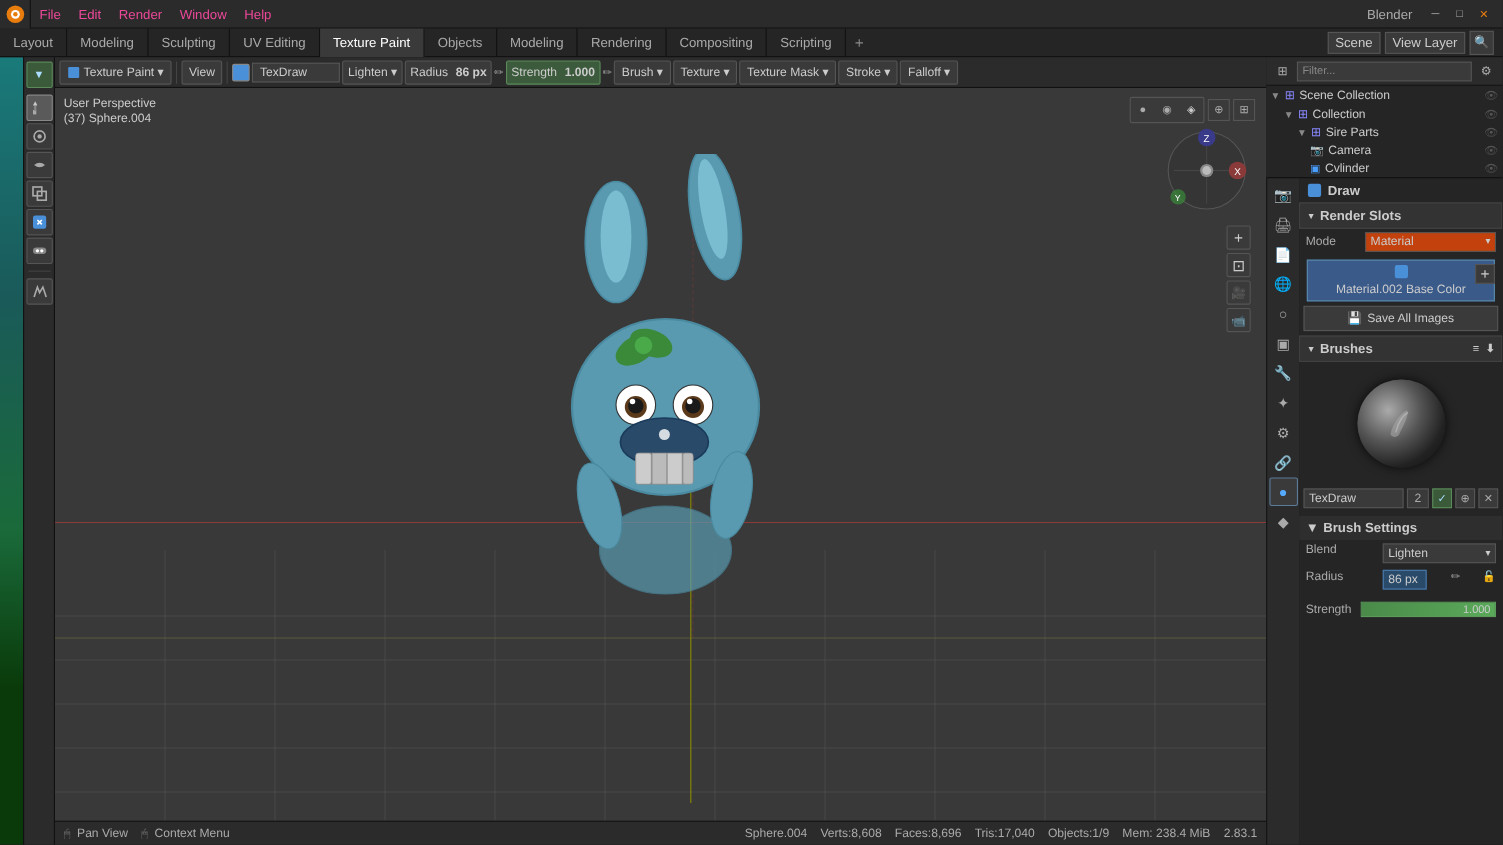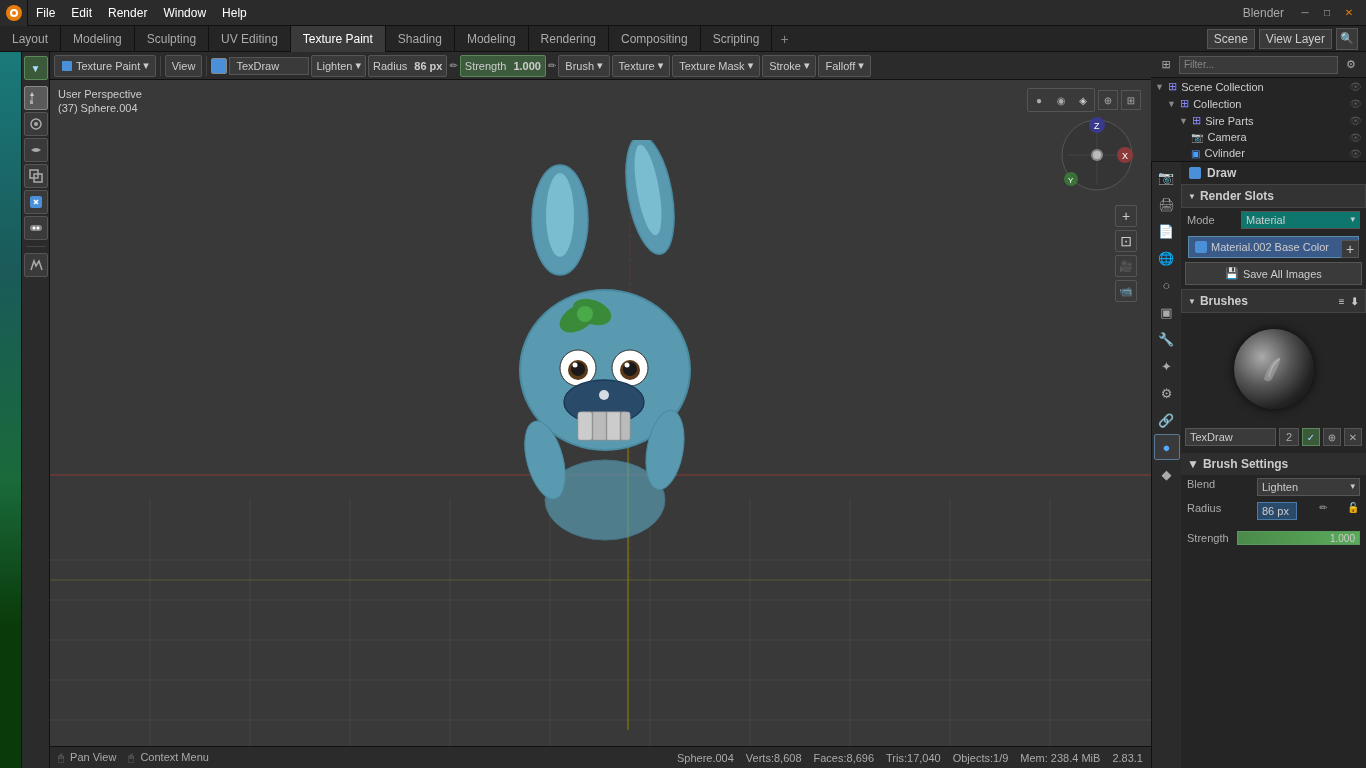--- a/index.html
+++ b/index.html
@@ -19,21 +19,21 @@
       background: #2b2b2b;
       display: flex; align-items: center; justify-content: center;
       font-size: 14px; color: #e87d0d;
       border-right: 1px solid #111;
     }
     .menu-item {
       padding: 0 8px;
       height: 26px;
       line-height: 26px;
       cursor: pointer;
-      color: #ffffff;
+      color: #ec4899;
       font-size: 12px;
     }
     #title-bar-right {
       margin-left: auto;
       display: flex; align-items: center;
       padding-right: 8px;
     }
     .win-btn {
       width: 18px; height: 18px;
       display: inline-flex; align-items: center; justify-content: center;
@@ -241,30 +241,30 @@
     }
     .mode-row {
       display: flex; align-items: center;
       padding: 3px 6px;
       font-size: 11px;
       gap: 4px;
     }
     .mode-label { color: #aaa; min-width: 50px; }
     .mode-value {
       flex: 1;
-      background: #0f766e; border: 1px solid #555;
+      background: #c2410c; border: 1px solid #555;
       padding: 2px 4px; color: #ccc; font-size: 11px;
     }
     .material-slot {
       margin: 4px;
       background: #3a5a8a;
       border: 1px solid #5a8aaa;
       padding: 4px 6px;
       font-size: 11px; color: #ccc;
-      display: flex; align-items: center; gap: 4px;
+      display: flex; align-items: center; gap: 4px; flex-direction: column;
     }
     .mat-color { width: 12px; height: 12px; background: #4a90d9; border-radius: 2px; }
     .add-slot-btn {
       position: absolute; right: 4px; top: 4px;
       background: #3a3a3a; border: 1px solid #555;
       width: 18px; height: 18px;
       display: flex; align-items: center; justify-content: center;
       cursor: pointer; color: #ccc; font-size: 14px;
     }
 
@@ -345,21 +345,21 @@
     <div class="win-btn" style="color:#e87d0d;">✕</div>
   </div>
 </div>
 
 <div id="workspace-tabs">
   <div class="ws-tab">Layout</div>
   <div class="ws-tab">Modeling</div>
   <div class="ws-tab">Sculpting</div>
   <div class="ws-tab">UV Editing</div>
   <div class="ws-tab active">Texture Paint</div>
-  <div class="ws-tab">Shading</div>
+  <div class="ws-tab">Objects</div>
   <div class="ws-tab">Modeling</div>
   <div class="ws-tab">Rendering</div>
   <div class="ws-tab">Compositing</div>
   <div class="ws-tab">Scripting</div>
   <div class="ws-tab-add">+</div>
   <div id="scene-selector">
     <div class="scene-box">Scene</div>
     <div class="scene-box">View Layer</div>
     <div style="display:flex;gap:2px;">
       <div style="width:22px;height:22px;background:#3a3a3a;border:1px solid #555;display:flex;align-items:center;justify-content:center;cursor:pointer;font-size:11px;color:#aaa;">🔍</div>

